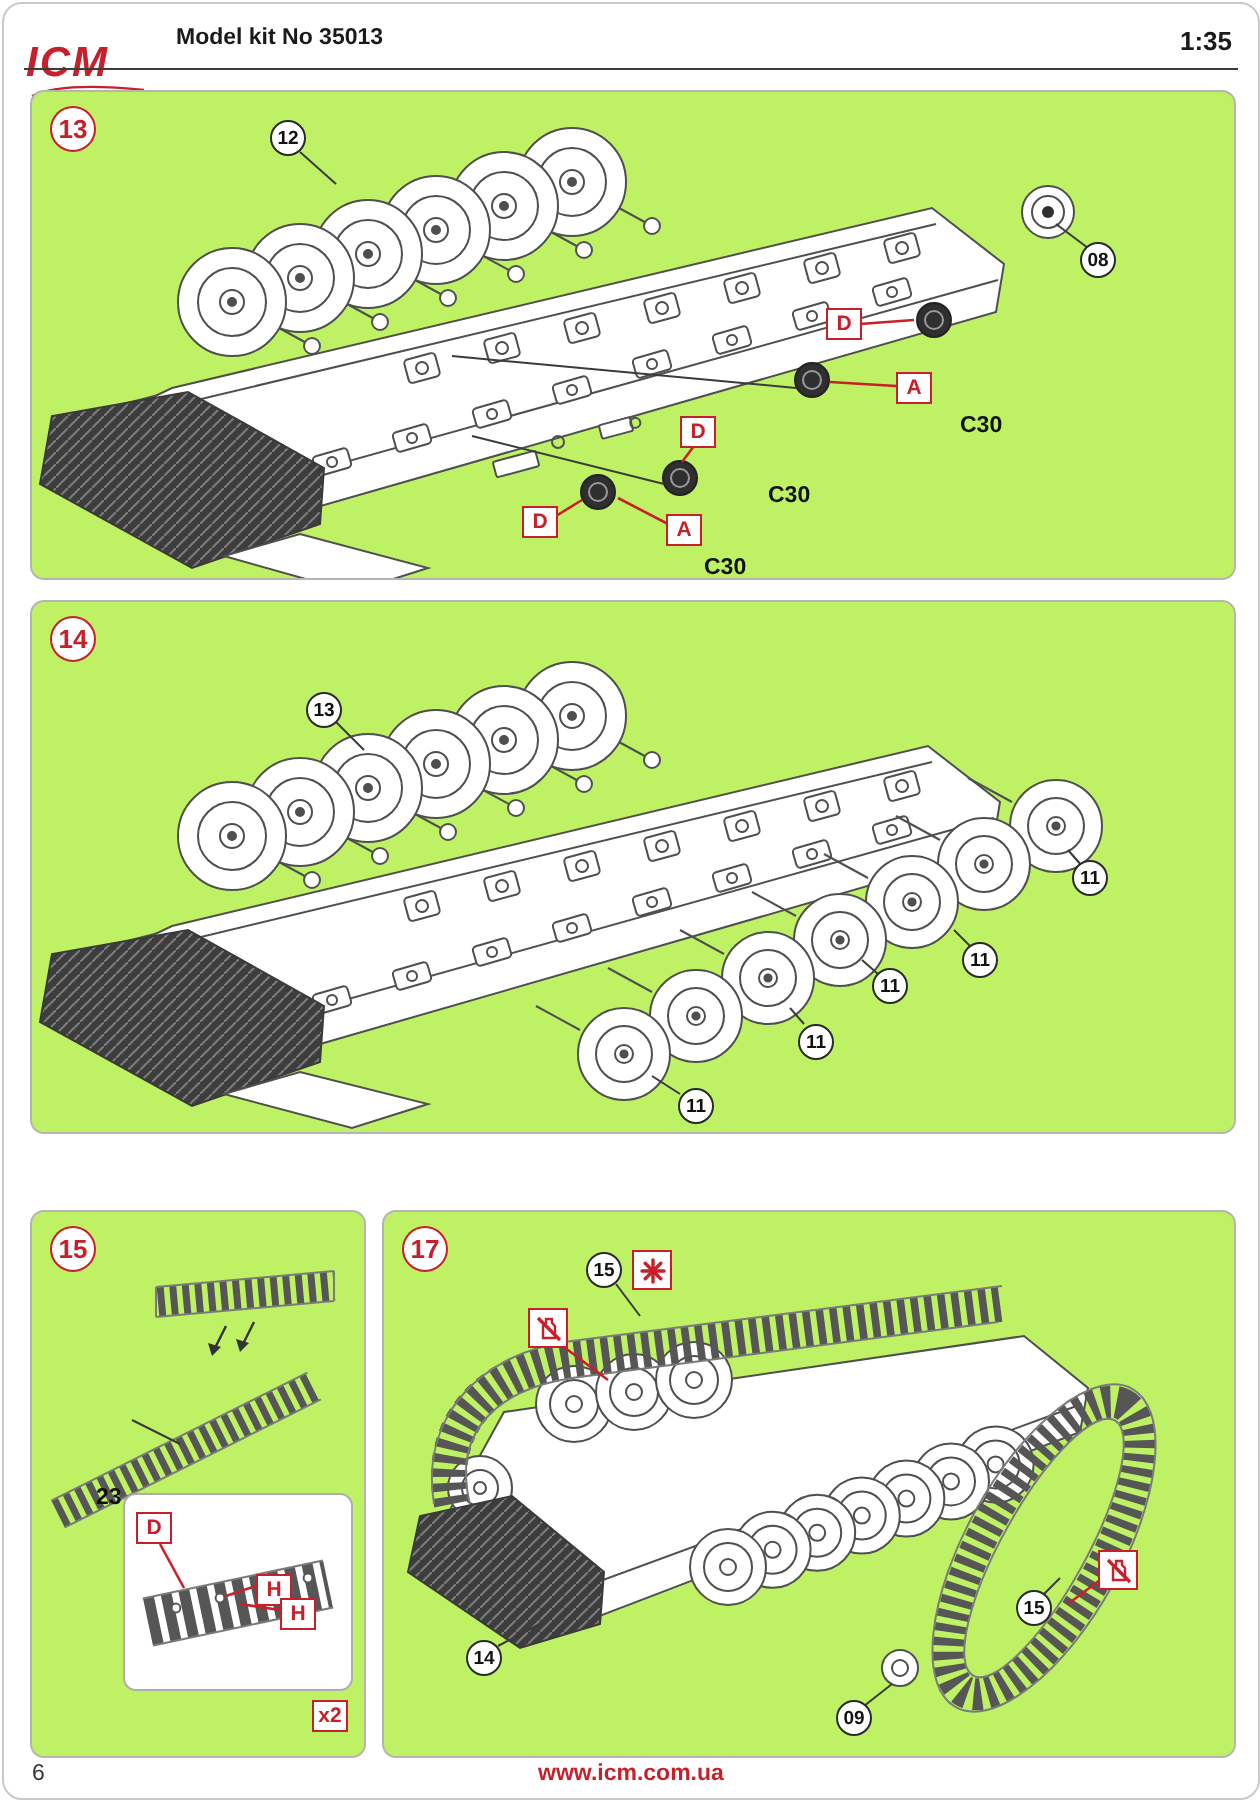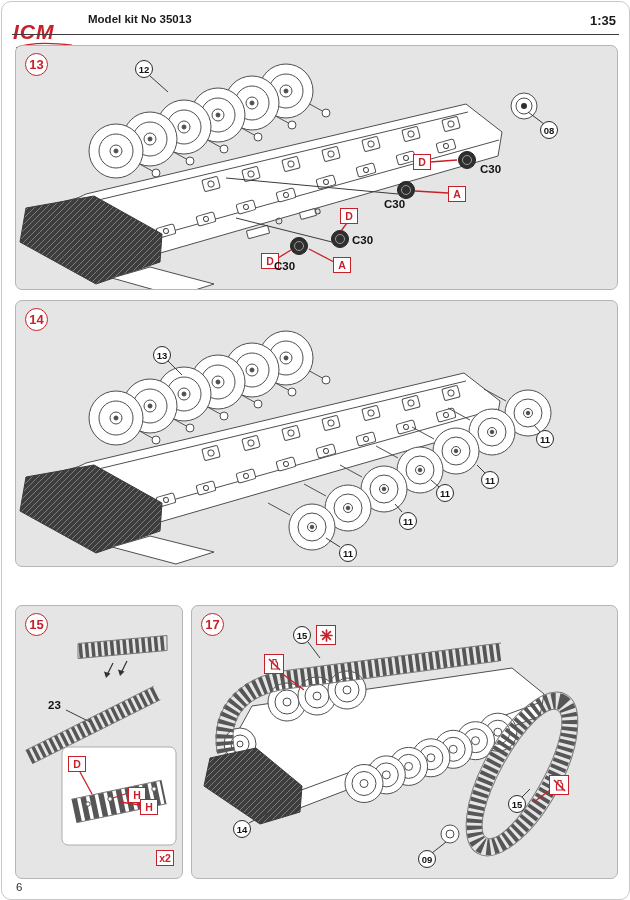--- a/index.html
+++ b/index.html
@@ -7,33 +7,33 @@
   .page{position:absolute;left:1px;top:1px;width:627px;height:897px;border:1px solid #c9c9c9;
     border-radius:10px;background:#fff;}
   
   .logo{position:absolute;left:11px;top:20px;width:66px;height:28px;}
   .logo-text{color:#c8202a;font-weight:bold;font-style:italic;font-size:21px;letter-spacing:1px;line-height:20px;}
   .logo-swash{position:absolute;left:2px;top:19px;}
   .kit-title{position:absolute;left:86px;top:11px;font-size:11.5px;font-weight:bold;color:#1a1a1a;}
   .kit-scale{position:absolute;right:13px;top:11px;font-size:13px;font-weight:bold;color:#1a1a1a;}
   .hdr-rule{position:absolute;left:10px;right:10px;top:32px;border-top:1.5px solid #3c3c3c;}
   
-  .panel{position:absolute;border:1px solid #b5b5b5;border-radius:7px;background:#e5e5e5;}
+  .panel{position:absolute;border:1px solid #b5b5b5;border-radius:7px;background:#bef264;}
   .art{position:absolute;left:0;top:0;width:100%;height:100%;}
   
   .step-badge{position:absolute;width:23px;height:23px;border:1.8px solid #c8202a;border-radius:50%;
     color:#c8202a;font-weight:bold;font-size:13px;display:flex;align-items:center;justify-content:center;
     background:#fff;box-sizing:border-box;}
   .callout{position:absolute;width:18px;height:18px;border:1.2px solid #2a2a2a;border-radius:50%;
     color:#111;font-weight:bold;font-size:9.5px;display:flex;align-items:center;justify-content:center;
     background:#fff;box-sizing:border-box;}
   .rbox{position:absolute;min-width:18px;height:16px;border:1.6px solid #c8202a;color:#c8202a;
     font-weight:bold;font-size:10.5px;display:inline-flex;align-items:center;justify-content:center;
     background:#fff;padding:0 2px;box-sizing:border-box;line-height:1;}
-  .plabel{position:absolute;font-weight:bold;font-size:11.5px;color:#111;line-height:1;}
+  .plabel{position:absolute;font-weight:bold;font-size:11.5px;color:#111;line-height:1;margin-top:44px;}
   .sym{position:absolute;width:20px;height:20px;border:1.6px solid #c8202a;background:#fff;
     display:flex;align-items:center;justify-content:center;box-sizing:border-box;}
   
   .page-num{position:absolute;left:14px;bottom:6px;font-size:11.5px;color:#333;}
   .website{position:absolute;left:0;right:0;bottom:6px;text-align:center;font-size:11.5px;
     font-weight:bold;color:#c8202a;}
 </style>
 </head>
 <body>
 
@@ -382,13 +382,14 @@
           <line x1="1" y1="1" x2="12" y2="12" stroke-width="1.7"></line>
         </g>
       </svg>
     </span>
     <span class="callout" style="left:316px;top:189px">15</span>
     <span class="callout" style="left:41px;top:214px">14</span>
     <span class="callout" style="left:226px;top:244px">09</span>
   </section>
 
   <span class="page-num">6</span>
+  <span class="website">www.icm.com.ua</span>
 </div>
 
 </body></html>

